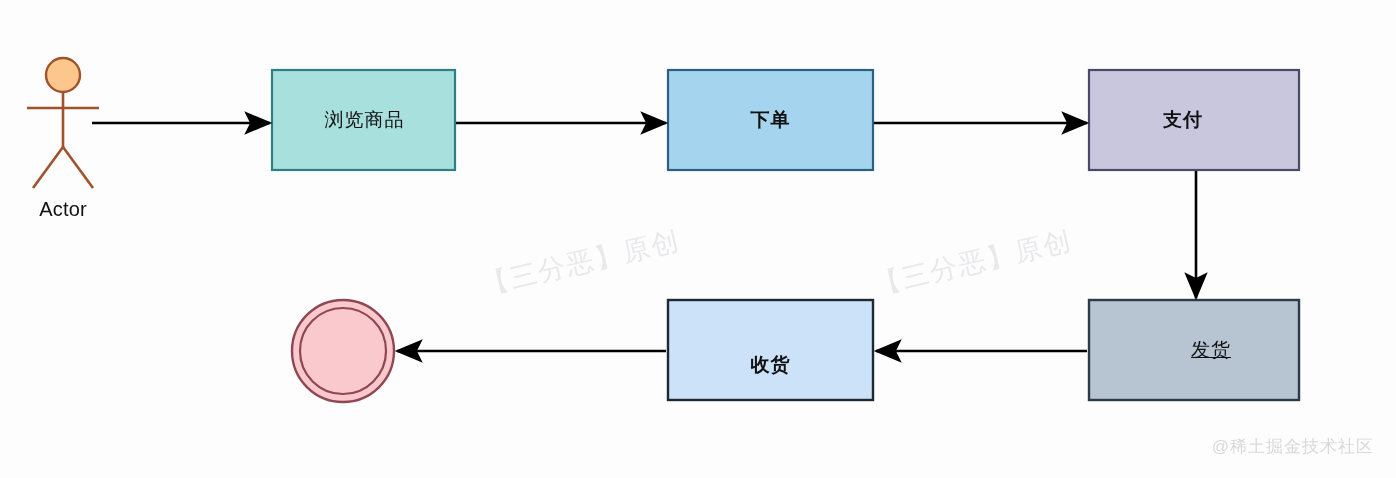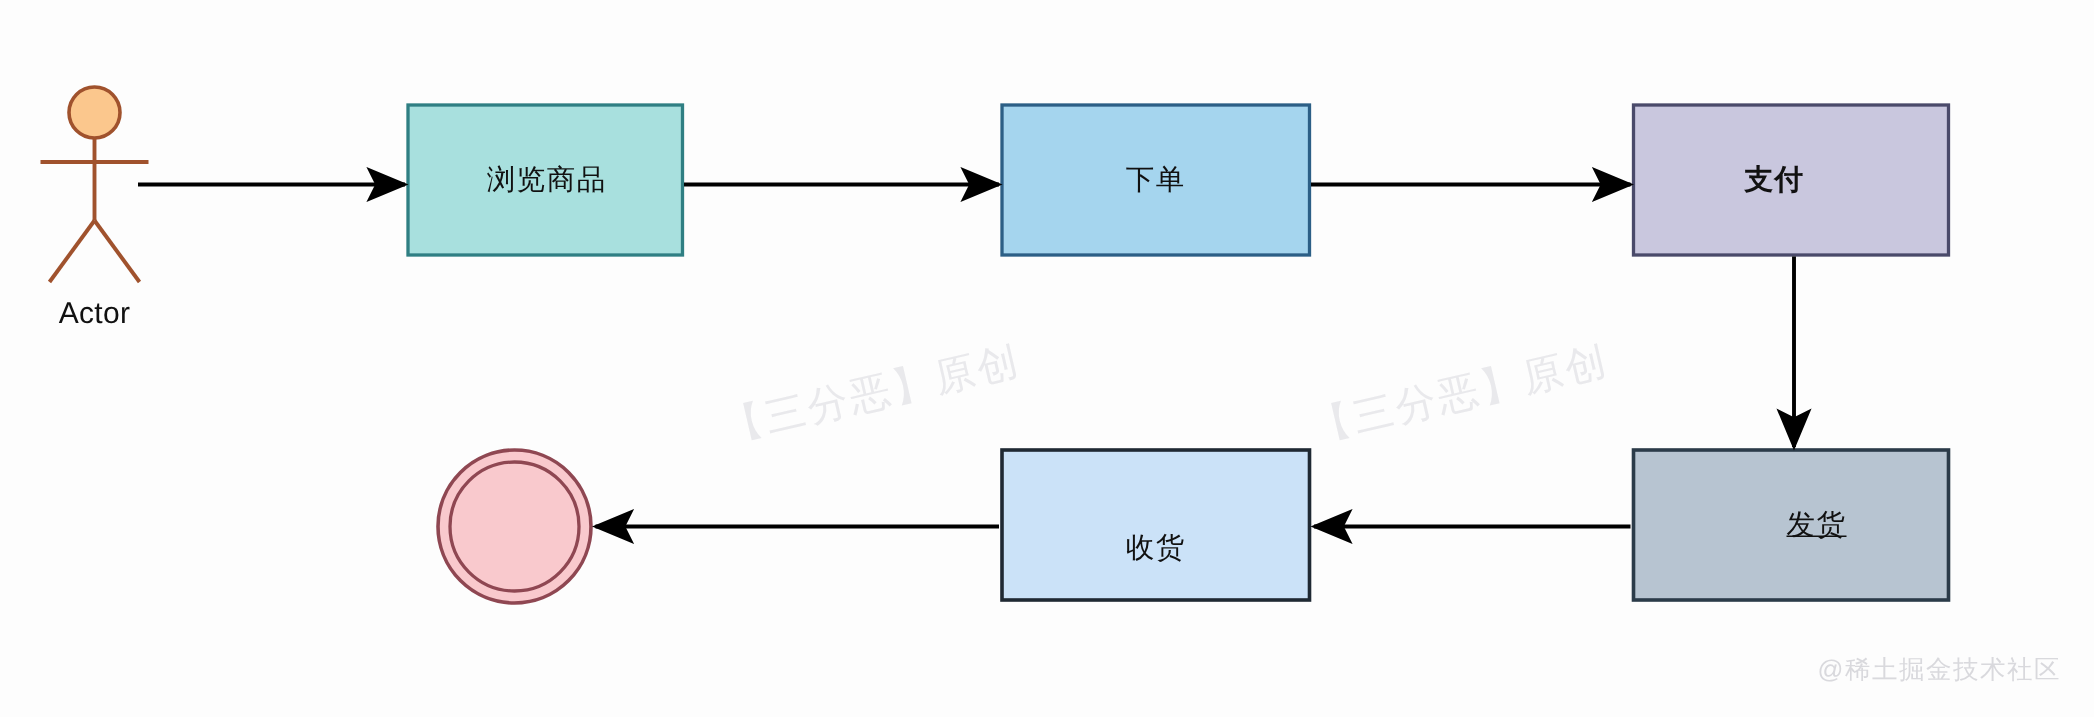--- a/index.html
+++ b/index.html
@@ -110,24 +110,24 @@
 
     <line x1="1087" y1="351" x2="876" y2="351" stroke="#000000" stroke-width="2.6" marker-end="url(#arrow)"></line>
 
     <line x1="666" y1="351" x2="397" y2="351" stroke="#000000" stroke-width="2.6" marker-end="url(#arrow)"></line>
   </svg>
 
   <div class="node-label latin" style="left:13px; top:196px; width:100px; height:26px;text-align:right;">Actor</div>
 
   <div class="node-label" style="left:272px; top:70px; width:185px; height:100px;">浏览商品</div>
 
-  <div class="node-label" style="left:668px; top:70px; width:205px; height:100px;">下单</div>
+  <div class="node-label" style="left:668px; top:70px; width:205px; height:100px;font-weight:bold;">下单</div>
 
   <div class="node-label" style="left:1089px; top:70px; width:188px; height:100px;font-weight:bold;">支付</div>
 
   <div class="node-label" style="left:1089px; top:300px; width:244px; height:100px;text-decoration:underline;">发货</div>
 
-  <div class="node-label" style="left:668px; top:300px; width:205px; height:129px;">收货</div>
+  <div class="node-label" style="left:668px; top:300px; width:205px; height:129px;font-weight:bold;">收货</div>
 
 
   <div class="credit">@稀土掘金技术社区</div>
 
 </div>
 
 </body></html>

